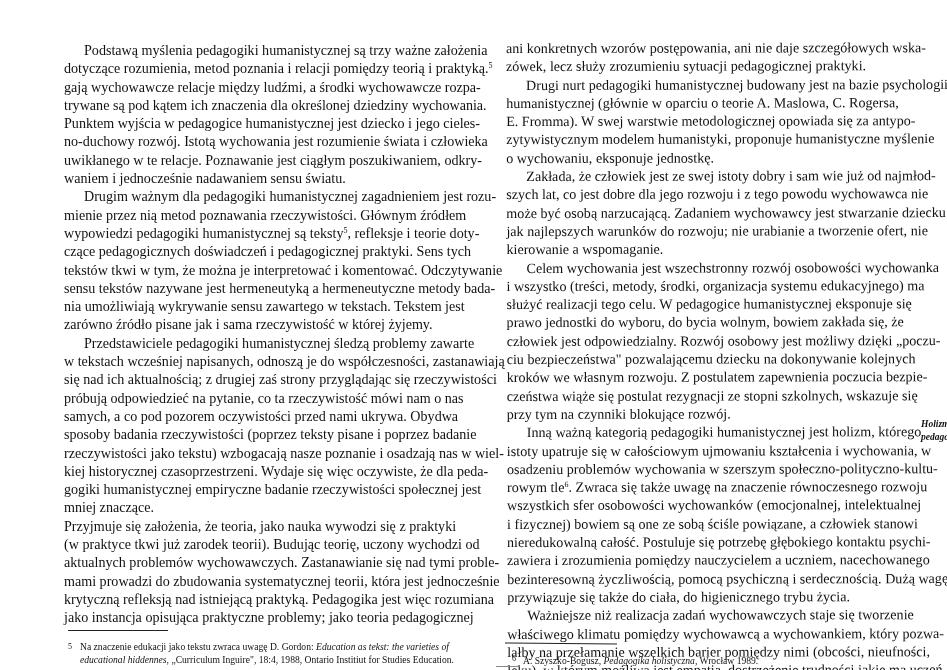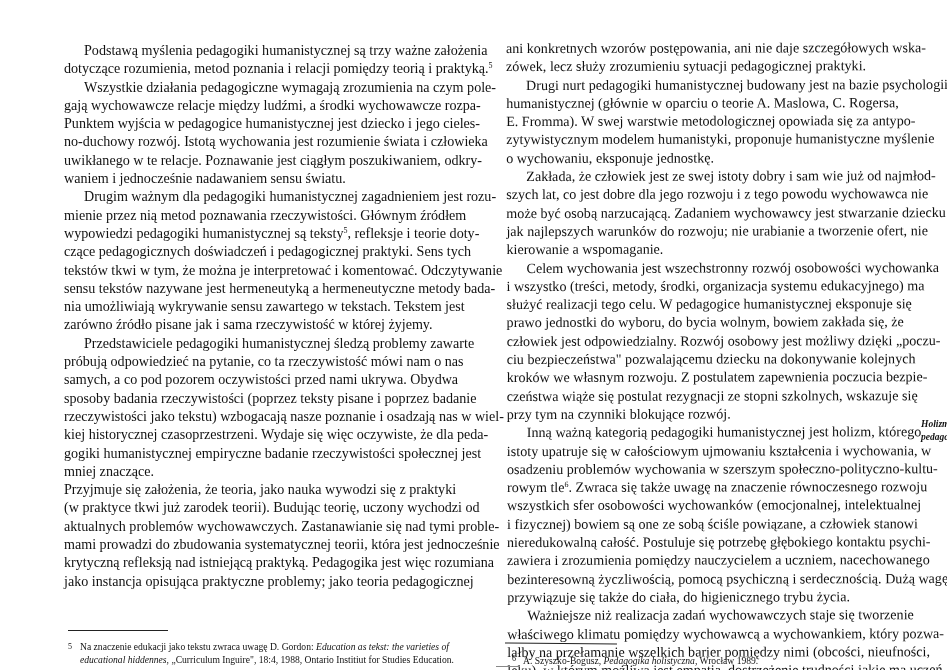--- a/index.html
+++ b/index.html
@@ -29,35 +29,37 @@
                  font-style: italic; font-weight: bold; }
   .scan-mark { position: absolute; background: #888; }
 </style>
 </head>
 <body>
 
 <div class="page page-left">
   <div class="body-text" id="left-body">
       <span class="line indent"><span>Podstawą myślenia pedagogiki humanistycznej są trzy ważne założenia</span></span>
       <span class="line last"><span>dotyczące rozumienia, metod poznania i relacji pomiędzy teorią i praktyką.</span><sup>5</sup></span>
-      <span class="line indent"><span>Wszystkie działania pedagogiczne wymagają zrozumienia na czym pole-</span></span>
       <span class="line"><span>gają wychowawcze relacje między ludźmi, a środki wychowawcze rozpa-</span></span>
+      <span class="line"><span>trywane są pod kątem ich znaczenia dla określonej dziedziny wychowania.</span></span>
       <span class="line"><span>Punktem wyjścia w pedagogice humanistycznej jest dziecko i jego cieles-</span></span>
       <span class="line"><span>no-duchowy rozwój. Istotą wychowania jest rozumienie świata i człowieka</span></span>
       <span class="line"><span>uwikłanego w te relacje. Poznawanie jest ciągłym poszukiwaniem, odkry-</span></span>
       <span class="line last"><span>waniem i jednocześnie nadawaniem sensu światu.</span></span>
       <span class="line indent"><span>Drugim ważnym dla pedagogiki humanistycznej zagadnieniem jest rozu-</span></span>
       <span class="line"><span>mienie przez nią metod poznawania rzeczywistości. Głównym źródłem</span></span>
       <span class="line"><span>wypowiedzi pedagogiki humanistycznej są teksty</span><sup>5</sup><span>, refleksje i teorie doty-</span></span>
       <span class="line"><span>czące pedagogicznych doświadczeń i pedagogicznej praktyki. Sens tych</span></span>
       <span class="line"><span>tekstów tkwi w tym, że można je interpretować i komentować. Odczytywanie</span></span>
       <span class="line"><span>sensu tekstów nazywane jest hermeneutyką a hermeneutyczne metody bada-</span></span>
       <span class="line"><span>nia umożliwiają wykrywanie sensu zawartego w tekstach. Tekstem jest</span></span>
       <span class="line last"><span>zarówno źródło pisane jak i sama rzeczywistość w której żyjemy.</span></span>
       <span class="line indent"><span>Przedstawiciele pedagogiki humanistycznej śledzą problemy zawarte</span></span>
+      <span class="line"><span>w tekstach wcześniej napisanych, odnoszą je do współczesności, zastanawiają</span></span>
+      <span class="line"><span>się nad ich aktualnością; z drugiej zaś strony przyglądając się rzeczywistości</span></span>
       <span class="line"><span>próbują odpowiedzieć na pytanie, co ta rzeczywistość mówi nam o nas</span></span>
       <span class="line"><span>samych, a co pod pozorem oczywistości przed nami ukrywa. Obydwa</span></span>
       <span class="line"><span>sposoby badania rzeczywistości (poprzez teksty pisane i poprzez badanie</span></span>
       <span class="line"><span>rzeczywistości jako tekstu) wzbogacają nasze poznanie i osadzają nas w wiel-</span></span>
       <span class="line"><span>kiej historycznej czasoprzestrzeni. Wydaje się więc oczywiste, że dla peda-</span></span>
       <span class="line"><span>gogiki humanistycznej empiryczne badanie rzeczywistości społecznej jest</span></span>
       <span class="line last"><span>mniej znaczące.</span></span>
       <span class="line"><span>Przyjmuje się założenia, że teoria, jako nauka wywodzi się z praktyki</span></span>
       <span class="line"><span>(w praktyce tkwi już zarodek teorii). Budując teorię, uczony wychodzi od</span></span>
       <span class="line"><span>aktualnych problemów wychowawczych. Zastanawianie się nad tymi proble-</span></span>

